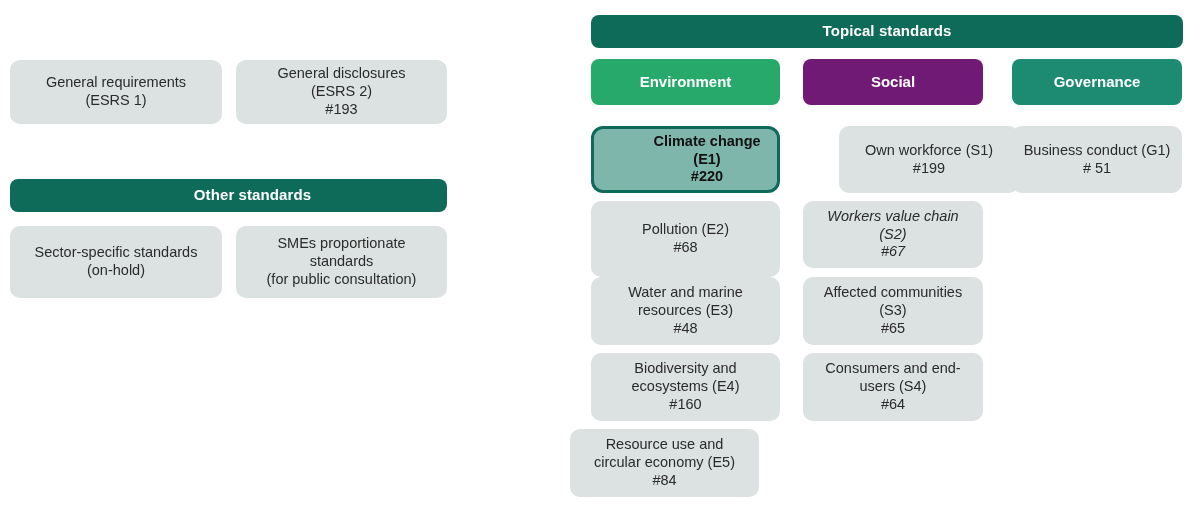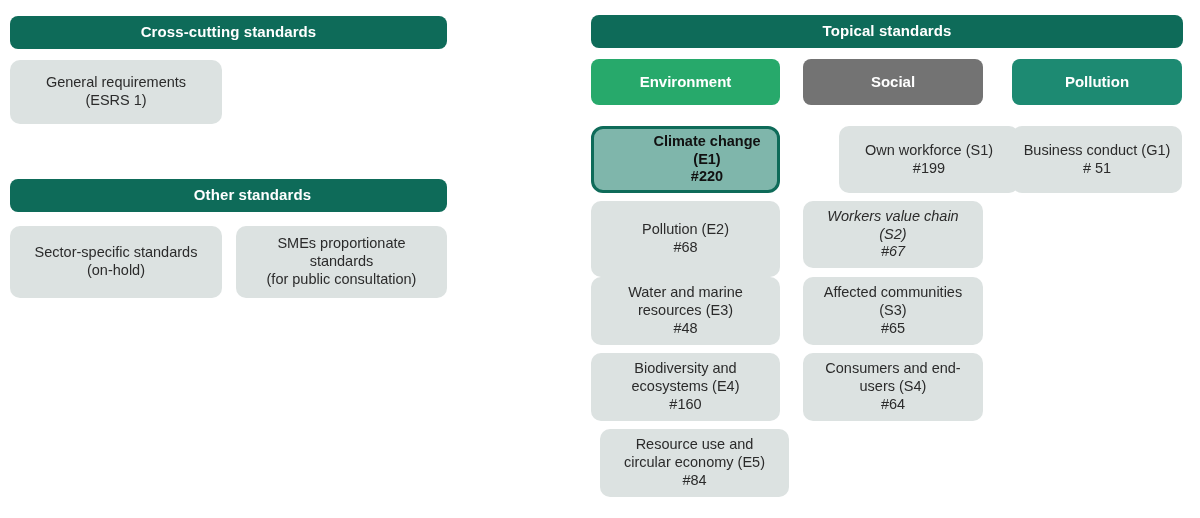--- a/index.html
+++ b/index.html
@@ -46,21 +46,21 @@
 
   .cat-env {
     background: #27a96b;
     color: #ffffff;
     font-weight: bold;
     font-size: 15px;
     border-radius: 8px;
     justify-content: center;
   }
   .cat-soc {
-    background: #737373;
+    background: #701a75;
     color: #ffffff;
     font-weight: bold;
     font-size: 15px;
     border-radius: 8px;
   }
   .cat-gov {
     background: #1d8a72;
     color: #ffffff;
     font-weight: bold;
     font-size: 15px;
@@ -88,29 +88,31 @@
     display: block;
     white-space: pre-line;
     padding: 0 8px;
   }
 </style>
 </head>
 <body>
 
 <div class="canvas">
 
-  <div class="box hdr-dark" style="left:10px; top:16px; width:437px; height:33px;">
-    <span class="box-text">Cross-cutting standards</span>
-  </div>
 
   <div class="box grey" style="left:10px; top:60px; width:212px; height:64px;">
     <span class="box-text">General requirements
 (ESRS 1)</span>
   </div>
 
+  <div class="box grey" style="left:236px; top:60px; width:211px; height:64px;">
+    <span class="box-text">General disclosures
+(ESRS 2)
+#193</span>
+  </div>
 
   <div class="box hdr-dark" style="left:10px; top:179px; width:437px; height:33px;padding-left:48px;">
     <span class="box-text">Other standards</span>
   </div>
 
   <div class="box grey" style="left:10px; top:226px; width:212px; height:72px;">
     <span class="box-text">Sector-specific standards
 (on-hold)</span>
   </div>
 
@@ -126,21 +128,21 @@
 
   <div class="box cat-env" style="left:591px; top:59px; width:189px; height:46px;">
     <span class="box-text">Environment</span>
   </div>
 
   <div class="box cat-soc" style="left:803px; top:59px; width:180px; height:46px;">
     <span class="box-text">Social</span>
   </div>
 
   <div class="box cat-gov" style="left:1012px; top:59px; width:170px; height:46px;">
-    <span class="box-text">Pollution</span>
+    <span class="box-text">Governance</span>
   </div>
 
   <div class="box highlight" style="left:591px; top:126px; width:189px; height:67px;">
     <span class="box-text">Climate change (E1)
 #220</span>
   </div>
 
   <div class="box grey" style="left:591px; top:201px; width:189px; height:76px;">
     <span class="box-text">Pollution (E2)
 #68</span>
@@ -151,21 +153,21 @@
 resources (E3)
 #48</span>
   </div>
 
   <div class="box grey" style="left:591px; top:353px; width:189px; height:68px;">
     <span class="box-text">Biodiversity and
 ecosystems (E4)
 #160</span>
   </div>
 
-  <div class="box grey" style="left:600px; top:429px; width:189px; height:68px;">
+  <div class="box grey" style="left:570px; top:429px; width:189px; height:68px;">
     <span class="box-text">Resource use and
 circular economy (E5)
 #84</span>
   </div>
 
   <div class="box grey" style="left:803px; top:126px; width:180px; height:67px;margin-left:36px;">
     <span class="box-text">Own workforce  (S1)
 #199</span>
   </div>
 

